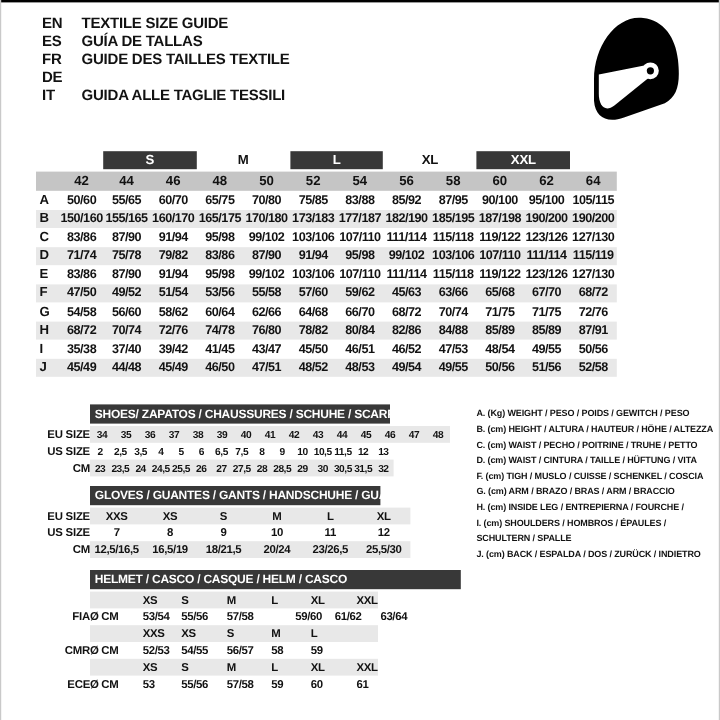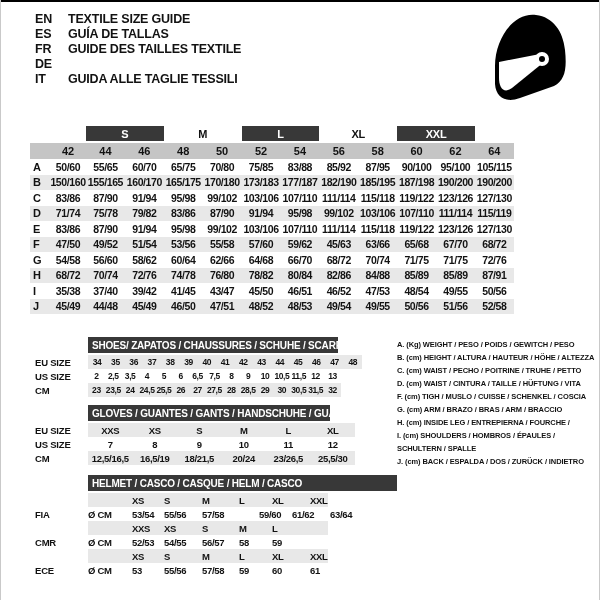--- a/index.html
+++ b/index.html
@@ -32,21 +32,21 @@
   .drow.stripe{background:#e8e8e8;}
   .lcol{width:20px;font-size:11px;font-weight:700;padding-left:3px;box-sizing:border-box;}
   .c42{width:36px;text-align:center;}
   .col{width:38.9px;text-align:center;}
   .num-row .c42,.num-row .col{font-size:11px;font-weight:700;}
   .drow .c42,.drow .col{font-size:10.5px;font-weight:700;letter-spacing:-0.4px;}
 
   
   .block{position:absolute;left:35px;}
   .brow{display:flex;align-items:center;}
-  .side-label{width:53px;font-size:9.5px;font-weight:700;letter-spacing:-0.2px;flex:none;}
+  .side-label{width:40px;font-size:9.5px;font-weight:700;letter-spacing:-0.2px;flex:none;text-align:right;}
   .bar{height:16px;background:#383838;color:#fff;font-size:10px;font-weight:700;
        display:flex;align-items:center;padding-left:4px;box-sizing:border-box;
        letter-spacing:-0.2px;margin-bottom:2px;white-space:nowrap;}
   .cells{display:flex;height:14px;align-items:center;}
   .cells.shaded{background:#e8e8e8;}
   .cell{flex:1;text-align:center;font-weight:700;white-space:nowrap;}
   .shoes-cells .cell{font-size:8.5px;letter-spacing:-0.4px;}
   .gloves-cells .cell{font-size:9.5px;letter-spacing:-0.3px;}
   .helmet-cells .cell{flex:none;text-align:left;font-size:9.5px;letter-spacing:-0.3px;overflow:visible;}
 
@@ -270,21 +270,21 @@
     </div>
   </div>
 
 <div class="block" style="top:337px;">
     <div class="brow">
       <div class="side-label"></div>
       <div class="bar" style="width: 250px;">SHOES/ ZAPATOS / CHAUSSURES / SCHUHE / SCARPE</div>
     </div>
     <div class="brow">
       <div class="side-label">EU SIZE</div>
-      <div class="cells shoes-cells shaded" style="width: 274px;">
+      <div class="cells shoes-cells shaded" style="width: 300px;">
         <div class="cell">34</div>
         <div class="cell">35</div>
         <div class="cell">36</div>
         <div class="cell">37</div>
         <div class="cell">38</div>
         <div class="cell">39</div>
         <div class="cell">40</div>
         <div class="cell">41</div>
         <div class="cell">42</div>
         <div class="cell">43</div>

